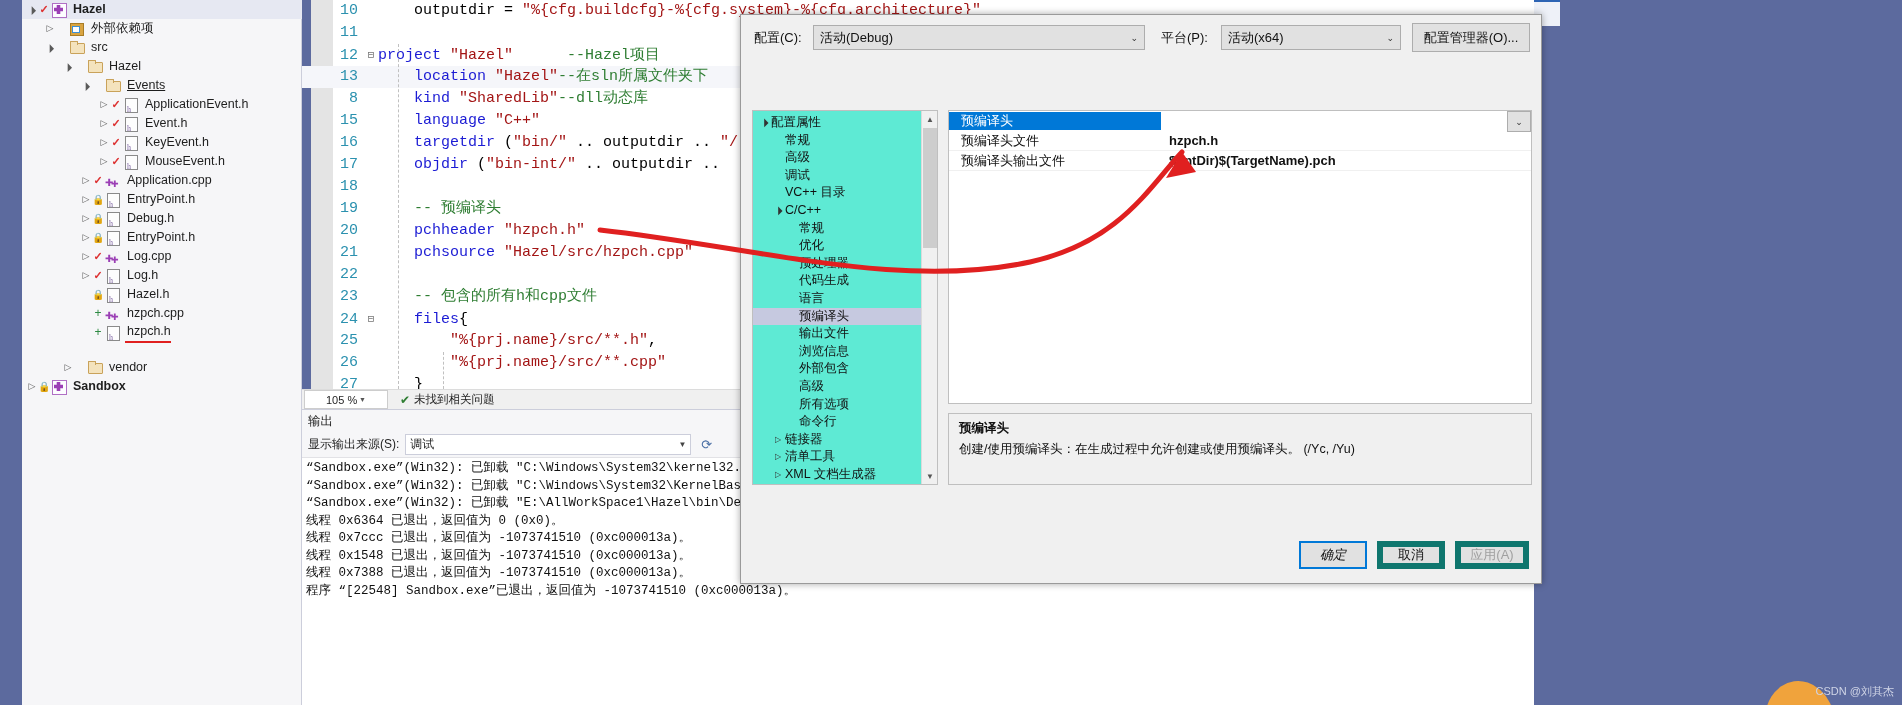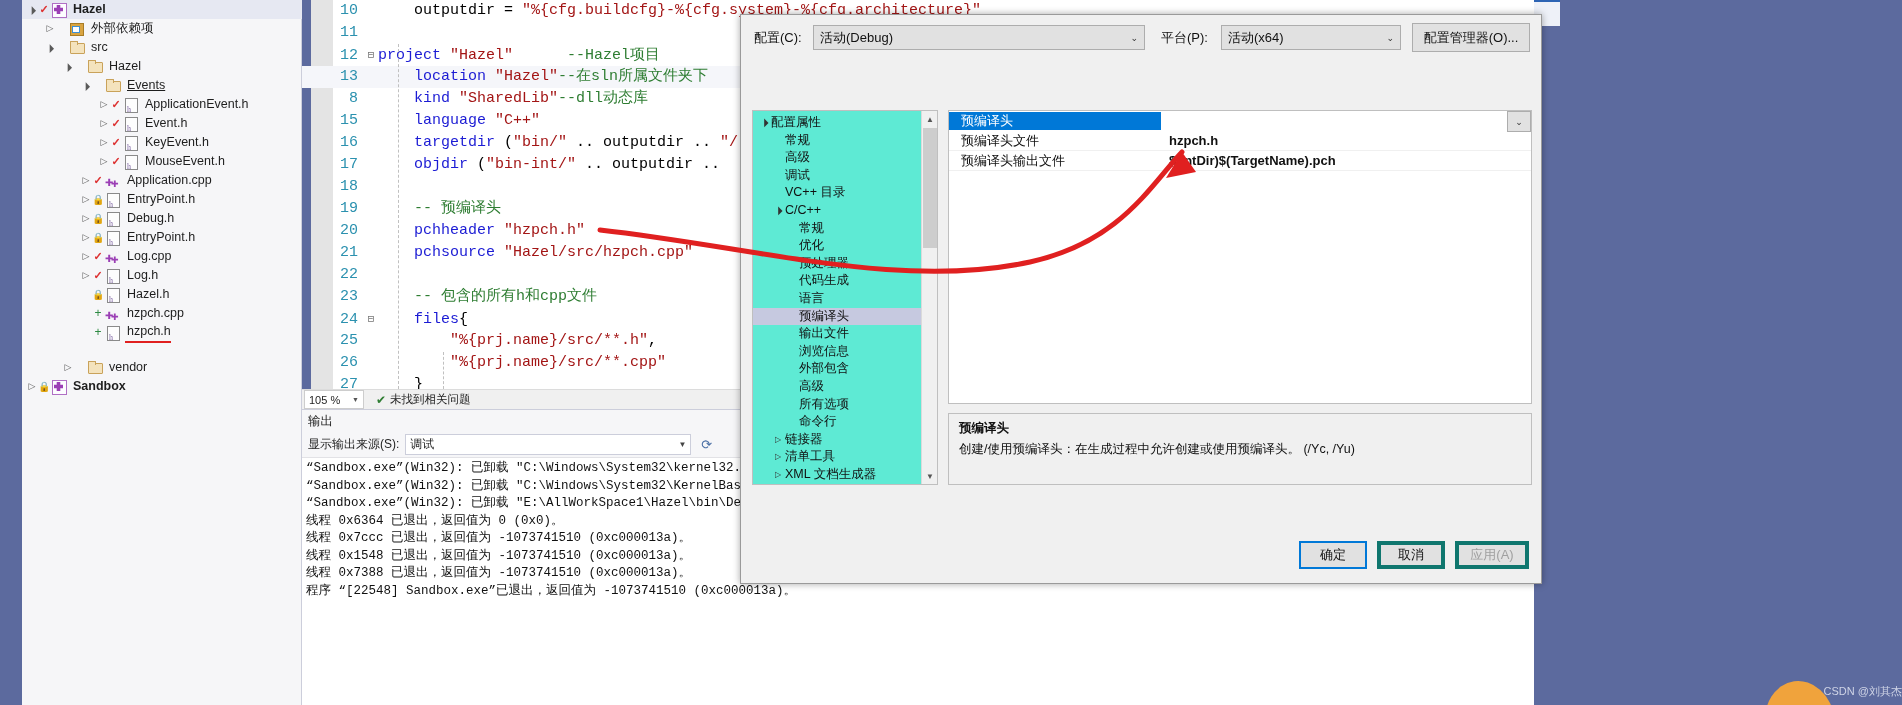--- a/index.html
+++ b/index.html
@@ -167,23 +167,23 @@
   }
 
   
   #editor-status {
     position:absolute; left:0; top:389px; width:1232px; height:20px;
     background:#f0f0f0; border-top:1px solid #dcdcdc;
     display:flex; align-items:center;
     font-size:11.5px; color:#1e1e1e;
   }
   #zoom-box {
-    width:60px; height:19px; border:1px solid #cdcdcd; background:#fff;
+    width:84px; height:19px; border:1px solid #cdcdcd; background:#fff;
     display:flex; align-items:center; justify-content:space-between;
-    padding:0 4px; margin-left:2px; font-size:11px;
+    padding:0 21px; margin-left:2px; font-size:11px;
   }
   #zoom-box .cv { font-size:7px; color:#555; }
   #issue-ok { margin-left:12px; color:#2e7d32; font-size:12px; }
   #issue-text { margin-left:4px; color:#1e1e1e; }
   #hscroll {
     position:absolute; left:557px; top:389px; width:675px; height:20px;
     background:#f0f0f0;
   }
   #hscroll .arrowL, #hscroll .arrowR {
     position:absolute; top:0; width:17px; height:19px;
@@ -364,32 +364,32 @@
   #prop-desc .dtitle { font-weight:bold; margin-bottom:4px; }
   #prop-desc .dbody { line-height:17px; }
 
   #dlg-buttons {
     position:absolute; right:12px; bottom:14px;
     display:flex; gap:10px;
   }
   .dbtn {
     width:68px; height:28px;
     display:flex; align-items:center; justify-content:center;
-    font-size:13px; background:#e1e1e1; border:4px solid #0f766e; color:#111;
-  }
-  .dbtn.primary { border:2px solid #0078d7; background:#e1e1e1; }
+    font-size:13px; background:#e1e1e1; border:6px solid #0f766e; color:#111;
+  }
+  .dbtn.primary { border:2px solid #0078d7; background:#e1e1e1;font-style:italic; }
   .dbtn.disabled { color:#a0a0a0; }
   .dbtn.wide { width:74px; }
 
   
   #annot { position:absolute; left:0; top:0; width:1902px; height:705px; pointer-events:none; }
 
   
   #watermark {
-    position:absolute; right:0; bottom:6px;
+    position:absolute; right:8px; bottom:6px;
     font-size:11px; color:#cfd4e6;
   }
   #orange-blob {
     position:absolute; right:70px; bottom:-18px;
     width:70px; height:42px; background:#f0a33c;
     border-radius:50% 50% 0 0 / 100% 100% 0 0;
     transform: rotate(-8deg);
   }
 </style>
 </head>

